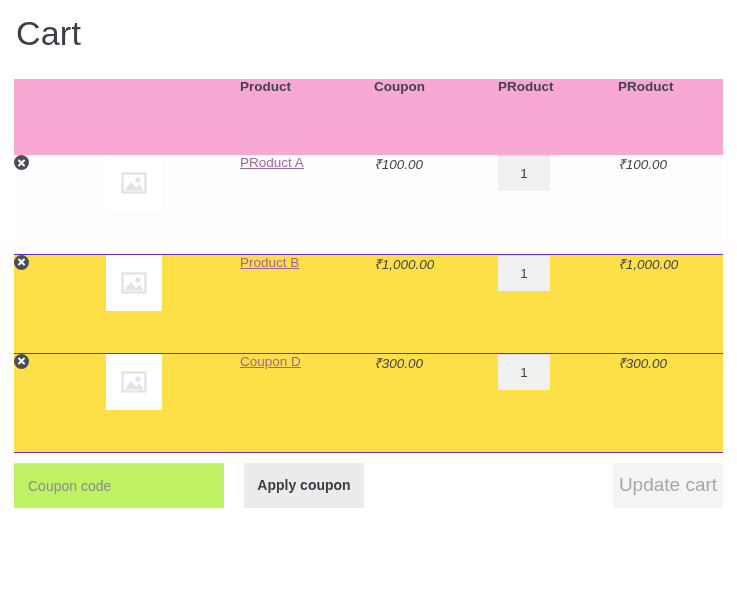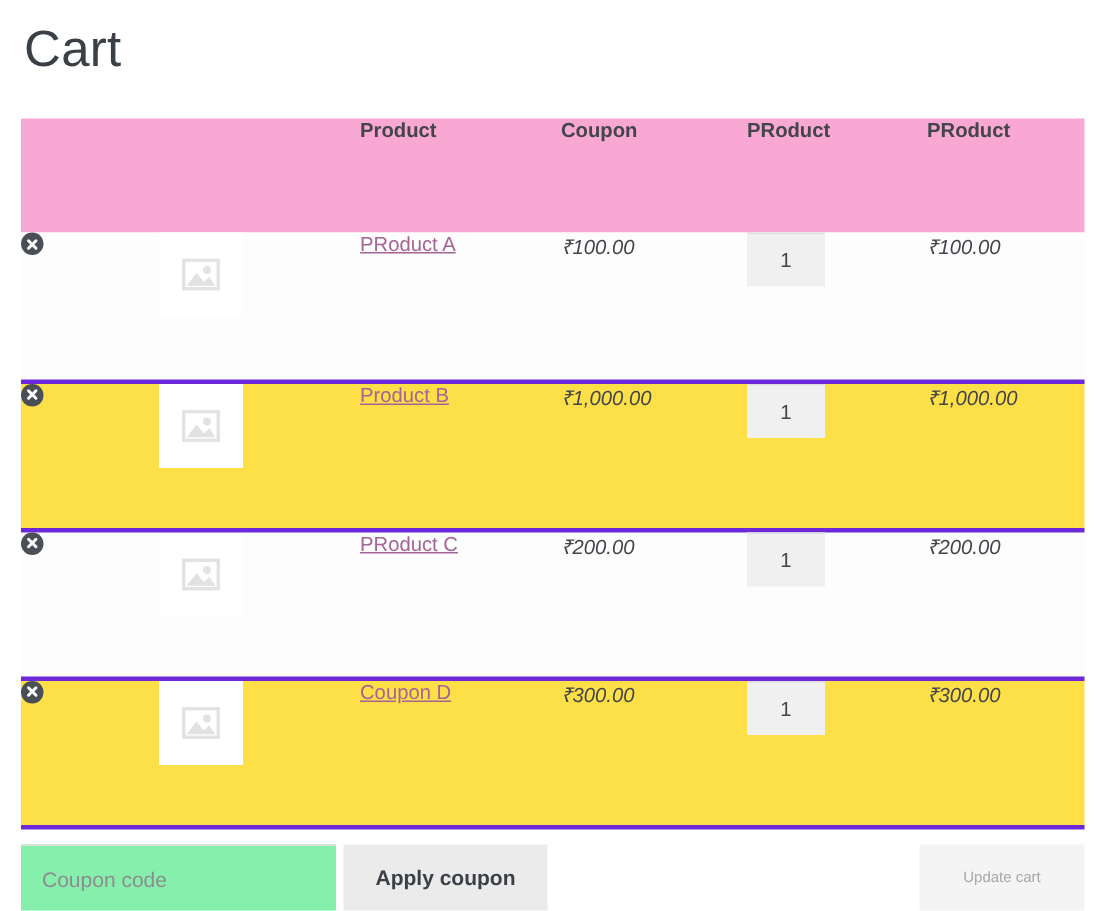--- a/index.html
+++ b/index.html
@@ -72,21 +72,21 @@
     box-sizing: border-box;
   }
   th.th-product  { padding-left: 1px; }
   th.th-price    { padding-left: 1px; }
   th.th-quantity { padding-left: 1px; }
   th.th-subtotal { padding-left: 1px; }
 
   
   tbody tr.cart-row {
     height: 99px;
-    border-bottom: 3px solid #6d28d9;
+    border-bottom: 1px solid #6d28d9;
   }
   tbody tr.row-odd  { background: #fefdfd; }
   tbody tr.row-even { background: #fde047; }
 
   tbody td {
     height: 99px;
     box-sizing: border-box;
     font-size: 13.5px;
     color: #43454b;
   }
@@ -182,57 +182,57 @@
     width: 709px;
     height: 45px;
     position: relative;
   }
   .coupon-input {
     position: absolute;
     left: 0;
     top: 0;
     width: 210px;
     height: 45px;
-    background: #86efac;
+    background: #bef264;
     border: none;
     border-top: 1px solid #dedede;
     box-sizing: border-box;
     font-family: "Liberation Sans", sans-serif;
     font-size: 14px;
     color: #43454b;
     padding: 0 14px;
   }
   .coupon-input::placeholder { color: #8b8d8f; opacity: 1; }
 
   .apply-coupon-btn {
     position: absolute;
-    left: 215px;
+    left: 230px;
     top: 0;
-    width: 136px;
+    width: 120px;
     height: 45px;
     background: #ebebeb;
     border: none;
     font-family: "Liberation Sans", sans-serif;
     font-size: 14px;
     font-weight: bold;
     color: #3b3f46;
     cursor: pointer;
     padding: 0;
   }
 
   .update-cart-btn {
     position: absolute;
     right: 0;
     top: 0;
     width: 110px;
     height: 45px;
     background: #f4f4f4;
     border: none;
     font-family: "Liberation Sans", sans-serif;
-    font-size: 10px;
+    font-size: 19px;
     color: #a8a8a8;
     cursor: default;
     padding: 0;
   }
 </style>
 </head>
 <body>
 
 <div class="page">
 
@@ -307,61 +307,35 @@
             <span class="amount">₹1,000.00</span>
           </td>
           <td class="td-qty">
             <input class="qty-input" type="text" value="1" style="">
           </td>
           <td class="td-subtotal">
             <span class="amount">₹1,000.00</span>
           </td>
         </tr>
 
-        <tr class="cart-row row-odd">
+
+        <tr class="cart-row row-even">
           <td class="td-remove">
             <button class="remove-btn" title="Remove"></button>
           </td>
           <td class="td-thumb">
             <div class="thumb">
               <svg width="28" height="28" viewBox="0 0 28 28">
                 <rect x="2.5" y="4.5" width="23" height="19" fill="none" stroke="#e2e2e2" stroke-width="2.2"></rect>
                 <circle cx="18" cy="11" r="2.6" fill="#e2e2e2"></circle>
                 <path d="M4.5 21.5 L11 13 L16 19 L19.5 15.5 L23.5 21.5 Z" fill="#e2e2e2"></path>
               </svg>
             </div>
           </td>
           <td class="td-name">
-            <a class="product-link">PRoduct C</a>
-          </td>
-          <td class="td-price">
-            <span class="amount">₹200.00</span>
-          </td>
-          <td class="td-qty">
-            <input class="qty-input" type="text" value="1" style="">
-          </td>
-          <td class="td-subtotal">
-            <span class="amount">₹200.00</span>
-          </td>
-        </tr>
-
-        <tr class="cart-row row-even">
-          <td class="td-remove">
-            <button class="remove-btn" title="Remove"></button>
-          </td>
-          <td class="td-thumb">
-            <div class="thumb">
-              <svg width="28" height="28" viewBox="0 0 28 28">
-                <rect x="2.5" y="4.5" width="23" height="19" fill="none" stroke="#e2e2e2" stroke-width="2.2"></rect>
-                <circle cx="18" cy="11" r="2.6" fill="#e2e2e2"></circle>
-                <path d="M4.5 21.5 L11 13 L16 19 L19.5 15.5 L23.5 21.5 Z" fill="#e2e2e2"></path>
-              </svg>
-            </div>
-          </td>
-          <td class="td-name">
             <a class="product-link">Coupon D</a>
           </td>
           <td class="td-price">
             <span class="amount">₹300.00</span>
           </td>
           <td class="td-qty">
             <input class="qty-input" type="text" value="1" style="">
           </td>
           <td class="td-subtotal">
             <span class="amount">₹300.00</span>

